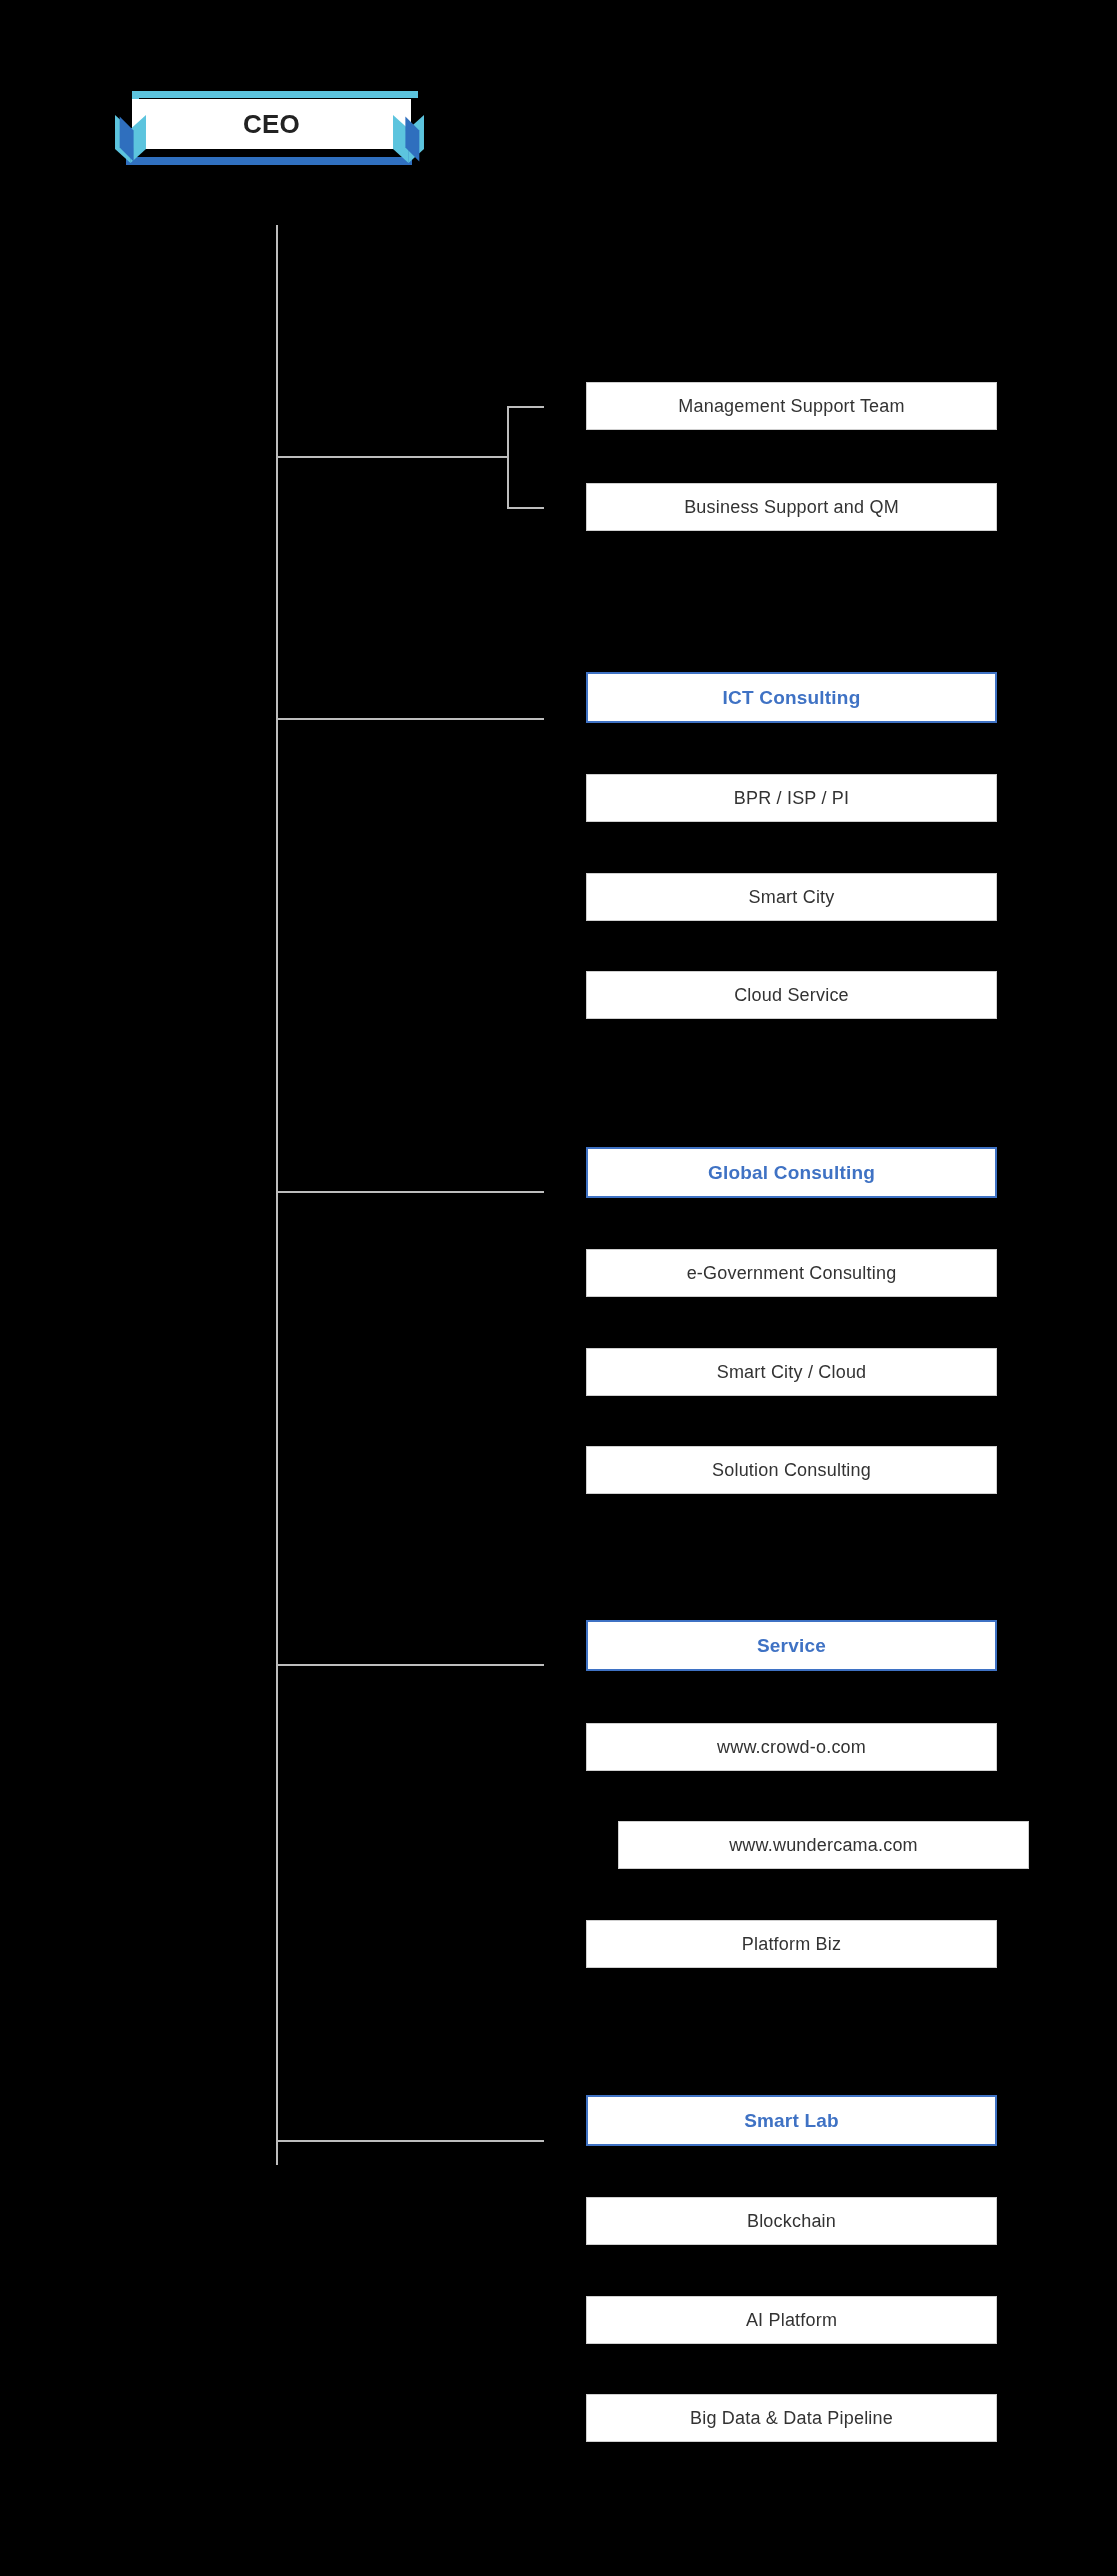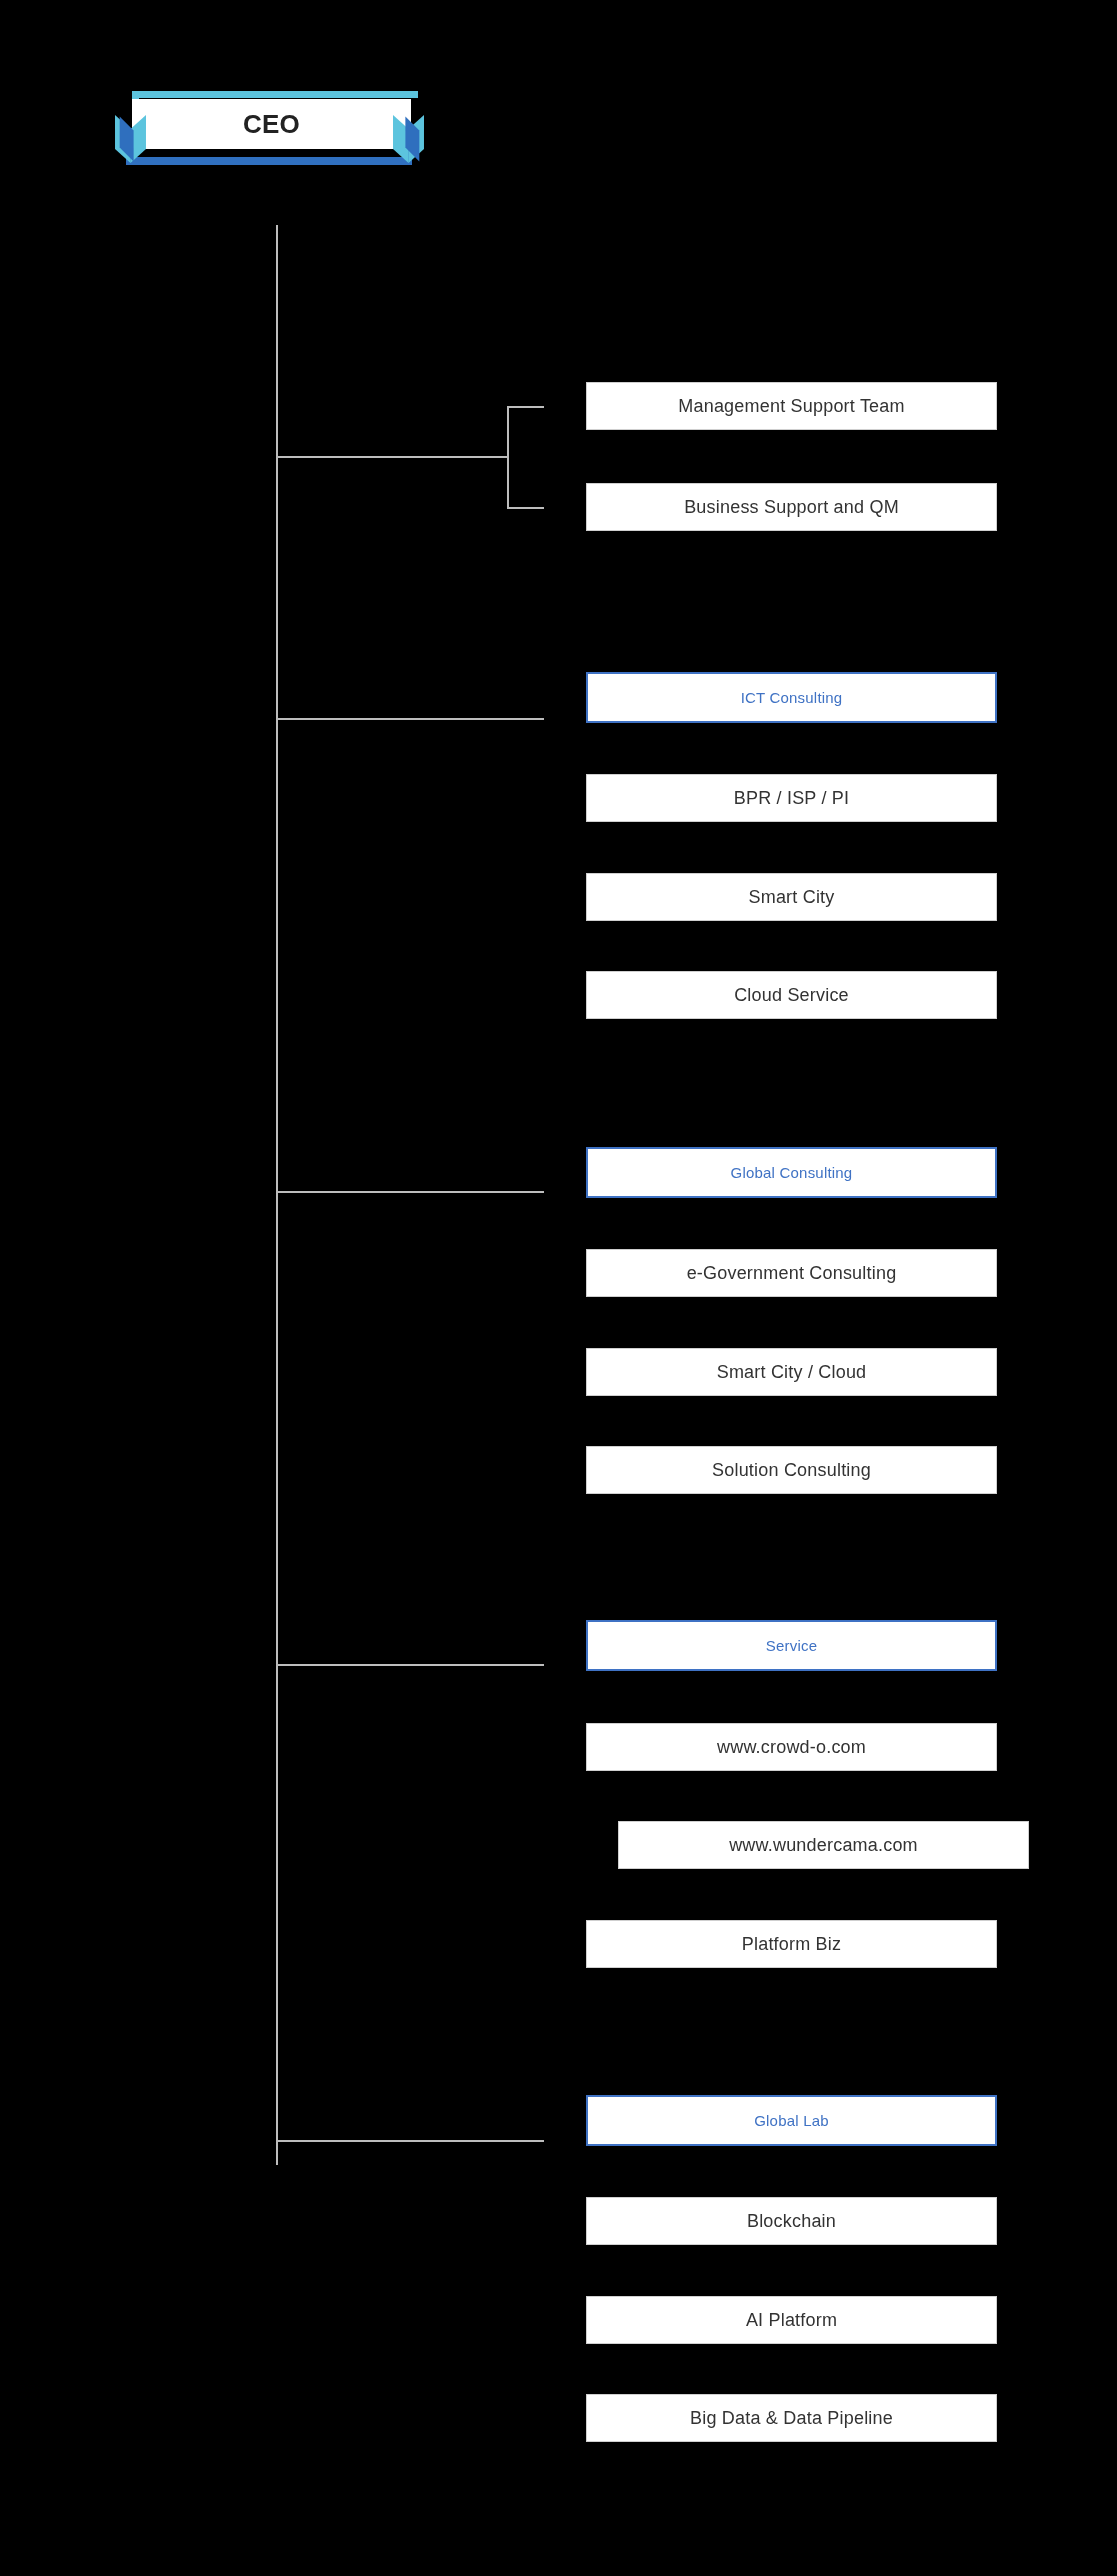--- a/index.html
+++ b/index.html
@@ -51,21 +51,21 @@
     box-shadow:0 2.3px 5.4px rgba(0,0,0,.55);
     display:flex; align-items:center; justify-content:center;
     text-align:center;
   }
   .node .txt { font-size:18px; color:#333; letter-spacing:0.2px; }
   .node.sub { height:48px; }
   .node.head {
     height:51px; border:2.3px solid #3f72c4;
     box-shadow:0 2.3px 7px rgba(0,0,0,.6);
   }
-  .node.head .txt { font-size:15px; font-weight:400; color:#3f72c4; }
+  .node.head .txt { font-size:19px; font-weight:700; color:#3f72c4; }
 </style>
 </head>
 <body>
 
 <div id="stage">
 
   <div class="ceo-wrap">
     <div class="ceo-edge-top"></div>
     <div class="ceo-edge-left"></div>
     <div class="ceo-edge-bottom"></div>
@@ -141,21 +141,21 @@
     <span class="txt">www.crowd-o.com</span>
   </div>
   <div class="node sub" style="top:1821px;margin-left:32px;">
     <span class="txt">www.wundercama.com</span>
   </div>
   <div class="node sub" style="top:1920px;">
     <span class="txt">Platform Biz</span>
   </div>
 
   <div class="node head" style="top:2095px;">
-    <span class="txt">Global Lab</span>
+    <span class="txt">Smart Lab</span>
   </div>
   <div class="node sub" style="top:2197px;">
     <span class="txt">Blockchain</span>
   </div>
   <div class="node sub" style="top:2296px;">
     <span class="txt">AI Platform</span>
   </div>
   <div class="node sub" style="top:2394px;">
     <span class="txt">Big Data &amp; Data Pipeline</span>
   </div>

